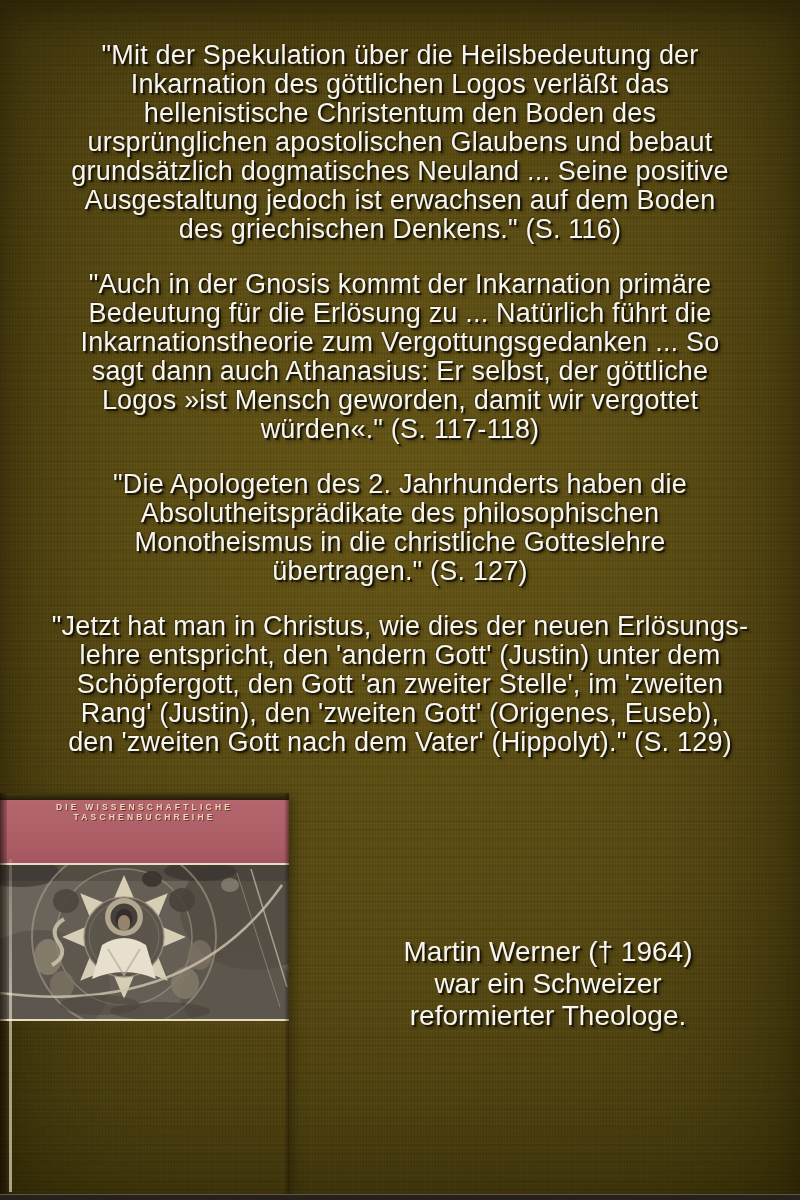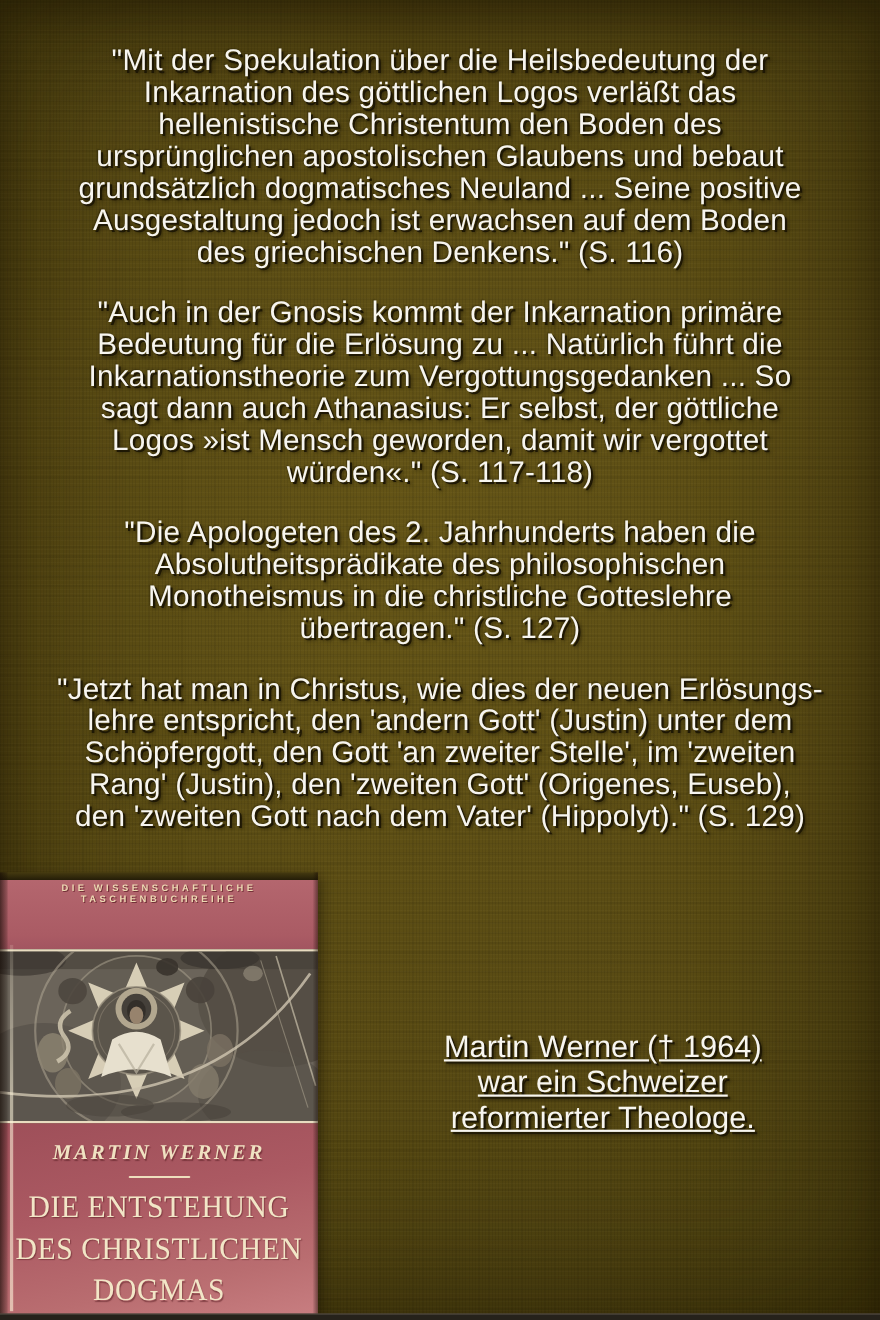--- a/index.html
+++ b/index.html
@@ -28,21 +28,20 @@
   }
   .quote{
     margin:0 0 26px;white-space:pre-line;letter-spacing:.2px;
     text-shadow:2px 2px 0 rgba(28,22,4,.95), 3px 3px 3px rgba(28,22,4,.55), -1px -1px 1px rgba(28,22,4,.35);
   }
   
   .caption{
     position:absolute;left:300px;right:4px;top:936px;z-index:4;
     text-align:center;color:#f7f5ef;font-size:28px;line-height:32px;white-space:pre-line;
     text-shadow:2px 2px 0 rgba(28,22,4,.95), 3px 3px 3px rgba(28,22,4,.55);
-    text-decoration:underline;
   }
   
   .book{
     position:absolute;left:0;top:793px;width:289px;bottom:0;z-index:3;
     display:flex;flex-direction:column;
     box-shadow:6px 0 12px -4px rgba(15,10,0,.5);
   }
   .book-top-edge{height:7px;background:linear-gradient(180deg,#453a10,#241d08);}
   .band-header{
     height:63px;background:linear-gradient(180deg,#b4666e 0%,#aa5b64 80%,#a25560 100%);
@@ -177,27 +176,20 @@
         <path d="M0,128 Q190,152 282,20" fill="none" stroke="#cfc6b0" stroke-width="2.5" opacity=".8"></path>
 
         <path d="M251,4 L287,122" stroke="#c9c0aa" stroke-width="1.5" opacity=".7"></path>
         <path d="M237,8 L280,142" stroke="#b6ad98" stroke-width="1" opacity=".5"></path>
 
         <ellipse cx="100" cy="140" rx="40" ry="10" fill="#49433b" opacity=".5"></ellipse>
         <ellipse cx="160" cy="146" rx="50" ry="9" fill="#443e37" opacity=".5"></ellipse>
       </svg>
     </div>
 
-    <div class="band-body">
-      <div class="author">MARTIN WERNER</div>
-      <div class="rule"></div>
-      <div class="book-title">DIE ENTSTEHUNG
-DES CHRISTLICHEN
-DOGMAS</div>
-    </div>
 
     <div class="book-crease"></div>
     <div class="book-right-shade"></div>
   </div>
 
   <div class="caption">Martin Werner († 1964)
 war ein Schweizer
 reformierter Theologe.</div>
 
   <div class="bottom-strip"></div>

